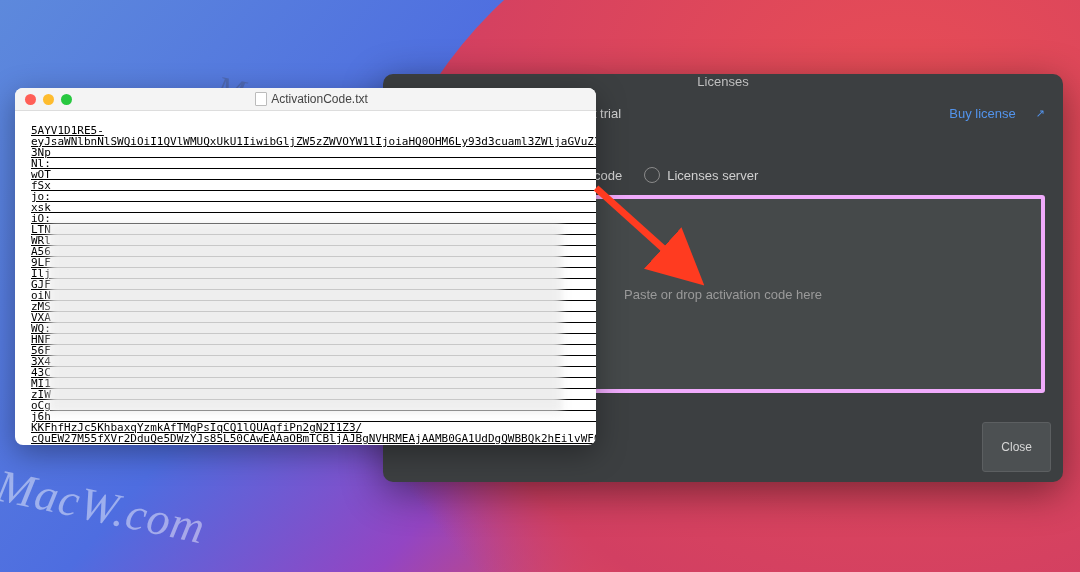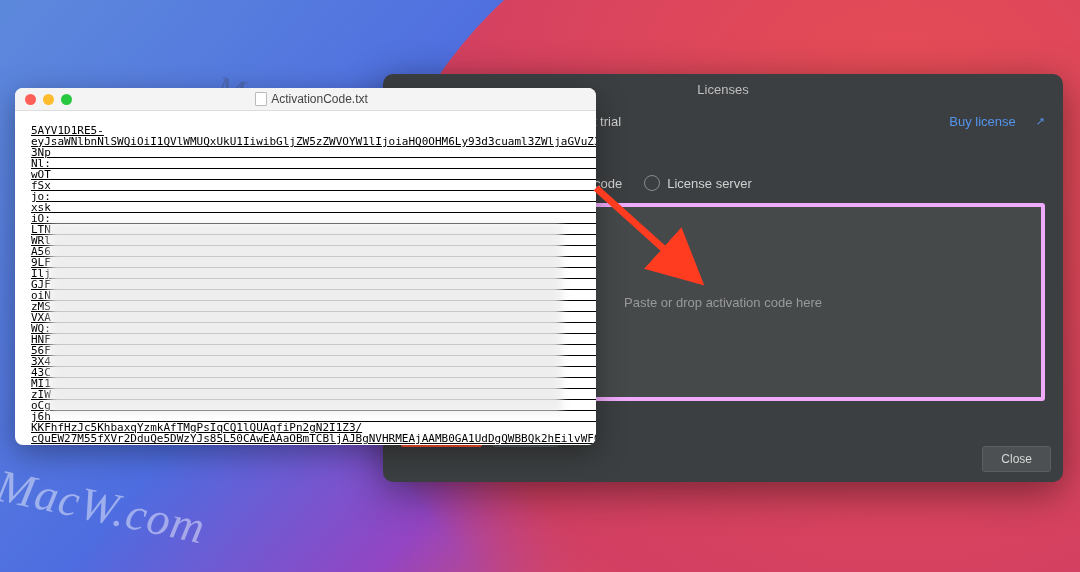--- a/index.html
+++ b/index.html
@@ -16,38 +16,38 @@
   .tl{width:11px;height:11px;border-radius:50%;}
   .tl.red{background:#ff5f57;}
   .tl.yel{background:#febc2e;}
   .tl.grn{background:#28c840;}
   .editor-title .fname{position:absolute;left:12px;right:0;text-align:center;font-size:12px;color:#444;display:flex;align-items:center;justify-content:center;gap:4px;}
   .doc-icon{width:10px;height:12px;background:#fff;border:1px solid #bbb;border-radius:1px;display:inline-block;position:relative;}
   .code{font-family:Menlo,Consolas,monospace;font-size:11px;line-height:11px;color:#000;padding:3px 16px;white-space:pre;overflow:hidden;text-decoration:underline;}
   .blur{position:absolute;left:34px;top:135px;right:34px;bottom:32px;background:rgba(235,235,235,.85);filter:blur(4px);}
   
   .licenses{position:absolute;left:383px;top:74px;width:680px;height:408px;background:#3c3f41;border-radius:10px;box-shadow:0 10px 40px rgba(0,0,0,.45);color:#bbb;z-index:20;}
-  .lic-title{text-align:center;font-size:13px;color:#bfbfbf;padding-top:8px;}
+  .lic-title{text-align:center;font-size:13px;color:#bfbfbf;}
   .lic-body{padding:16px 18px 0 18px;font-size:13px;}
   .row{display:flex;align-items:center;gap:18px;}
   .radio{width:14px;height:14px;border-radius:50%;border:1.5px solid #8a8a8a;display:inline-flex;align-items:center;justify-content:center;flex:none;}
   .radio.sel{border-color:#5394ec;}
   .radio.sel::after{content:"";width:7px;height:7px;border-radius:50%;background:#5394ec;}
   .opt{display:flex;align-items:center;gap:7px;color:#d0d0d0;cursor:pointer;}
   .buy{margin-left:auto;color:#5394ec;display:flex;align-items:center;gap:20px;}
   .ext-icon{font-size:11px;}
   .sub{margin-top:23px;color:#bfbfbf;}
   .from-row{margin-top:8px;display:flex;gap:22px;}
   .dropzone{margin-top:12px;height:190px;border:4px solid #f0abfc;background:#45494a;border-radius:3px;display:flex;align-items:center;justify-content:center;color:#9a9a9a;font-size:13px;}
   .btns{margin-top:12px;display:flex;gap:10px;}
   .btn{background:#4c5052;border:1px solid #5c5f61;color:#d7d7d7;font-size:12px;padding:5px 14px;border-radius:3px;cursor:pointer;}
   .btn.activate{background:#4c5052;color:#d7d7d7;}
   .highlight-box{border:3px solid #ff4d2e;padding:1px;border-radius:2px;display:inline-flex;}
   .close-row{position:absolute;right:12px;bottom:10px;}
-  .btn.close{padding:5px 18px;}
+  .btn.close{padding:17px 18px;}
   
   .arrow{position:absolute;z-index:40;pointer-events:none;}
 </style>
 </head>
 <body>
 
 <div class="bg"></div>
 
 <div class="watermark wm-dark" style="left:215px;top:85px;font-size:34px">MacW.com</div>
 <div class="watermark wm2" style="left:760px;top:330px">MacW.com</div>
@@ -76,21 +76,21 @@
       <label class="opt">
         <span class="radio"></span>
         <span>JB Account</span>
       </label>
       <label class="opt">
         <span class="radio sel"></span>
         <span>Activation code</span>
       </label>
       <label class="opt">
         <span class="radio"></span>
-        <span>License server</span>
+        <span>Licenses server</span>
       </label>
     </div>
 
     <div class="dropzone">
       <span>Paste or drop activation code here</span>
     </div>
 
     <div class="btns">
       <span class="highlight-box">
         <button class="btn activate">Activate</button>

